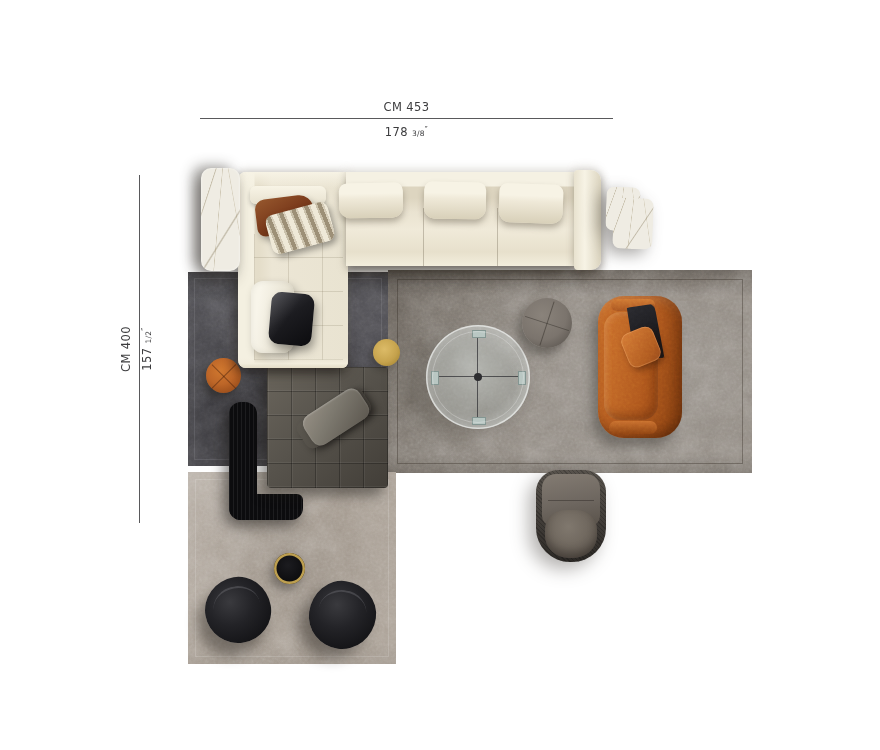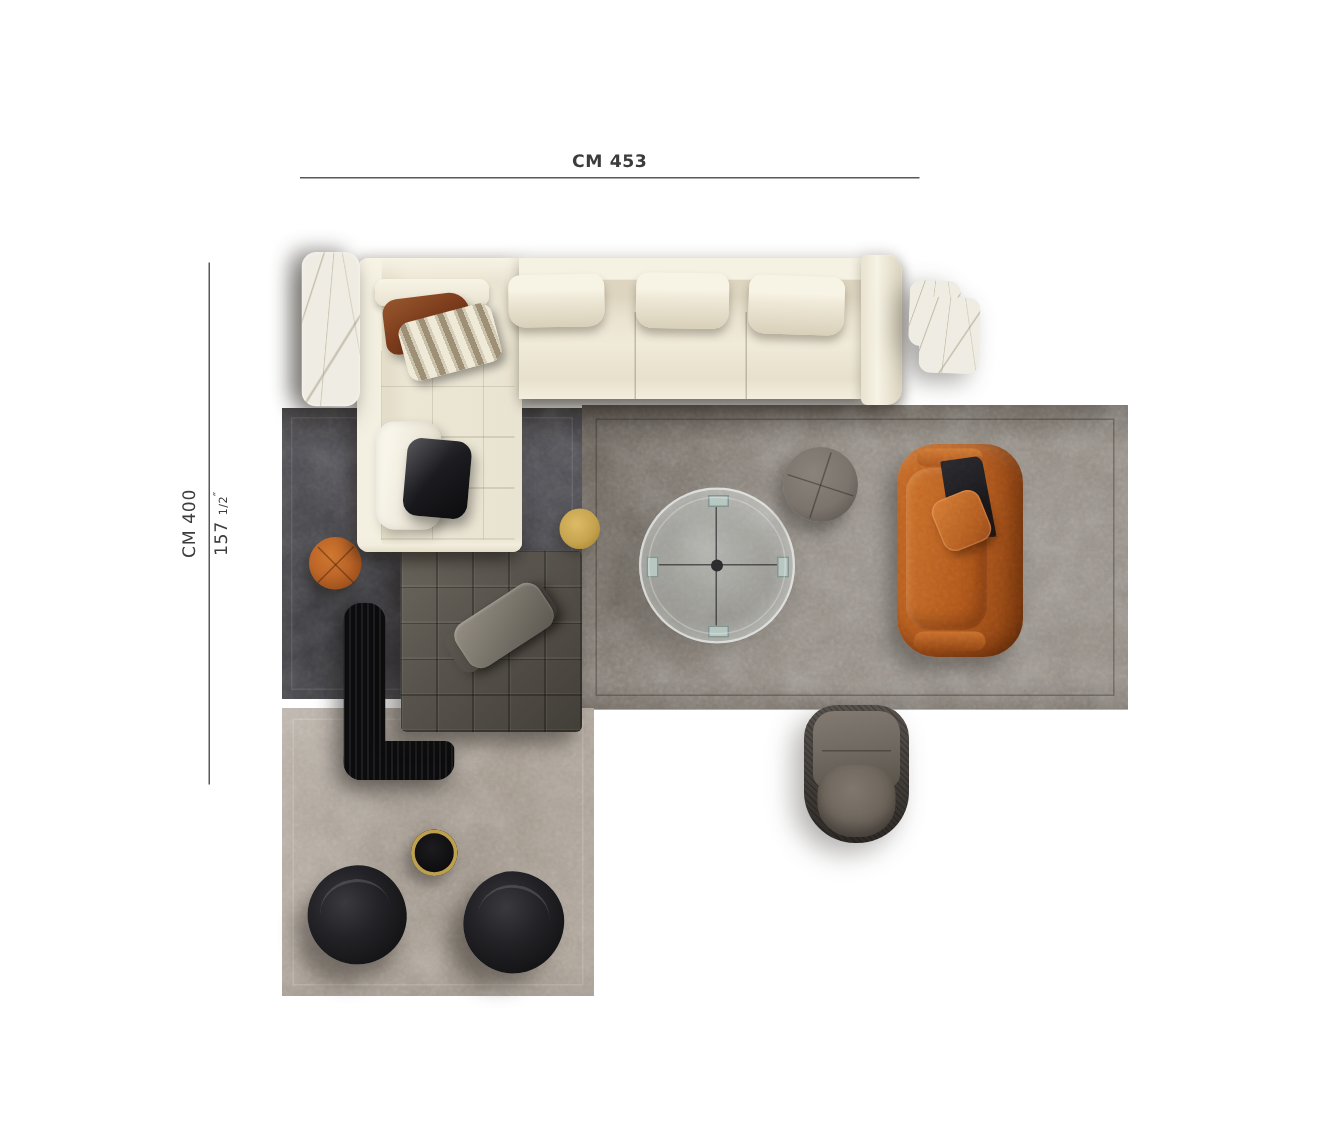--- a/index.html
+++ b/index.html
@@ -4,21 +4,21 @@
 <style>
   html,body{margin:0;padding:0;background:#fff;}
   body{width:880px;height:750px;font-family:"DejaVu Sans","Liberation Sans",sans-serif;}
   .canvas{position:relative;width:880px;height:750px;background:var(--background,#fff);overflow:hidden;}
   .abs{position:absolute;}
 
   
   .dim-label{position:absolute;color:var(--ink,#3c3c3e);font-size:11.5px;letter-spacing:.4px;text-align:center;white-space:nowrap;}
   .frac{font-size:7.5px;letter-spacing:.2px;}
   .unit{font-size:8px;vertical-align:3px;}
-  #dim-top-cm{left:200px;top:100px;width:413px;font-weight:bold;}
+  #dim-top-cm{left:200px;top:100px;width:413px;}
   #dim-top-line{left:200px;top:118px;width:413px;height:1px;background:var(--line,#59595b);}
   #dim-top-in{left:200px;top:125px;width:413px;}
   #dim-left-line{left:139px;top:175px;width:1px;height:348px;background:var(--line,#59595b);}
   #dim-left-cm{left:-48px;top:342px;width:348px;height:14px;transform:rotate(-90deg);}
   #dim-left-in{left:-27px;top:342px;width:348px;height:14px;transform:rotate(-90deg);}
 
   
   .rug{position:absolute;overflow:hidden;z-index:1;}
   .tex{position:absolute;inset:0;width:100%;height:100%;pointer-events:none;}
   .tex.blotch{mix-blend-mode:soft-light;opacity:.8;}
@@ -306,20 +306,24 @@
     <div id="armchair-back"></div>
     <div id="armchair-seat"></div>
   </div>
 
   <div id="chair-black-left" class="chair-black"></div>
   <div id="chair-black-right" class="chair-black"></div>
   <div id="side-table-round" class="abs"></div>
 
   <div id="dim-top-cm" class="dim-label">CM 453</div>
   <div id="dim-top-line" class="abs"></div>
+  <div id="dim-top-in" class="dim-label">
+    <span>178</span>
+    <span class="frac">3/8</span><span class="unit">″</span>
+  </div>
   <div id="dim-left-line" class="abs"></div>
   <div id="dim-left-cm" class="dim-label">CM 400</div>
   <div id="dim-left-in" class="dim-label">
     <span>157</span>
     <span class="frac">1/2</span><span class="unit">″</span>
   </div>
 
 </div>
 
 </body></html>

